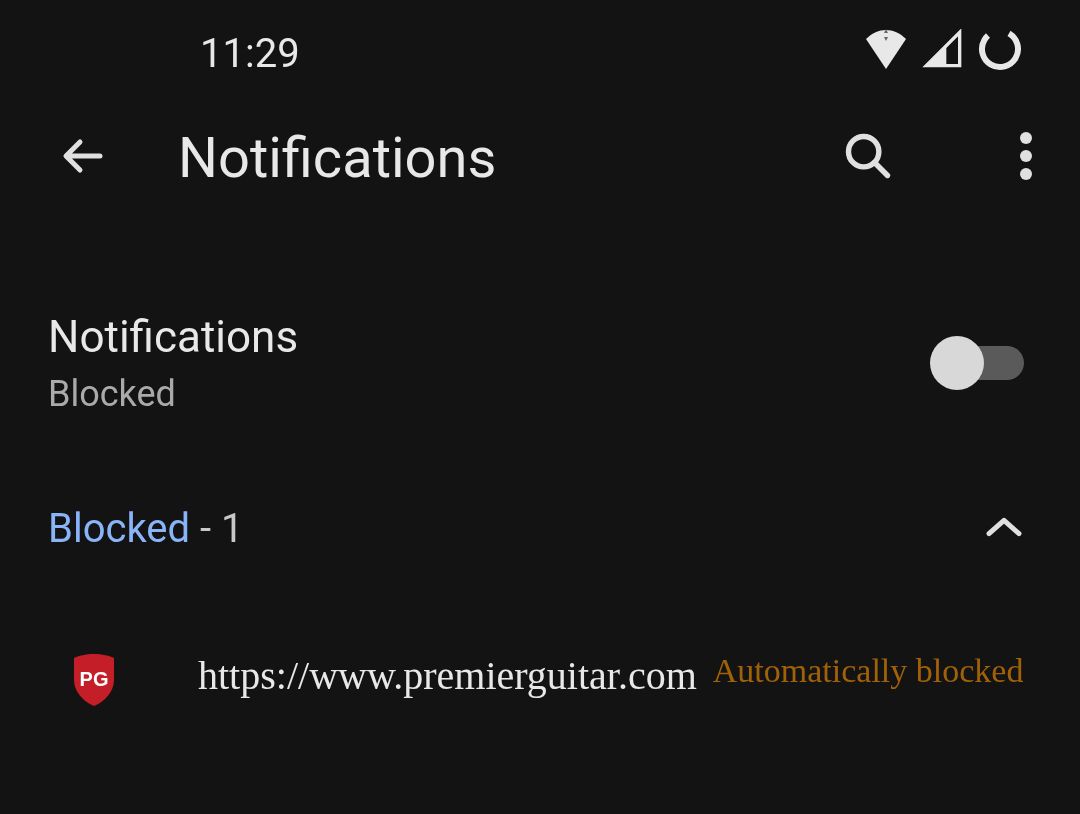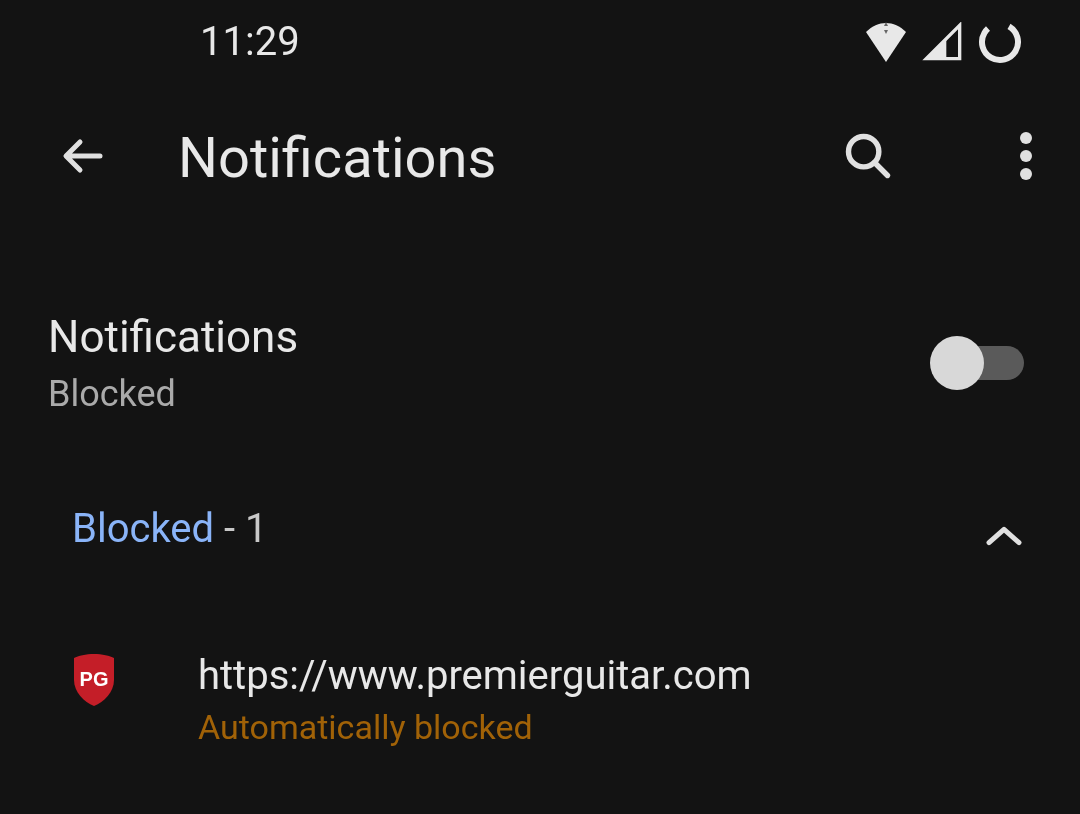--- a/index.html
+++ b/index.html
@@ -11,21 +11,21 @@
       width: 1080px;
       height: 814px;
       background: #131313;
       color: #e0e0e0;
       font-family: -apple-system, BlinkMacSystemFont, 'Segoe UI', Roboto, sans-serif;
       overflow: hidden;
     }
     .status-bar {
       display: flex;
       justify-content: space-between;
-      align-items: flex-start;
+      align-items: flex-end;
       padding: 18px 56px 18px 200px;
       height: 95px;
     }
     .status-time {
       font-size: 40px;
       font-weight: 400;
       color: #e8e8e8;
     }
     .status-icons {
       display: flex;
@@ -112,23 +112,23 @@
       position: absolute;
       left: -4px;
       top: -10px;
       width: 54px;
       height: 54px;
       border-radius: 50%;
       background: #d8d8d8;
     }
     .section-header {
       display: flex;
-      align-items: flex-end;
+      align-items: center;
       justify-content: space-between;
-      padding: 60px 56px 30px 72px;
+      padding: 60px 56px 30px 48px;
       cursor: pointer;
     }
     .section-label {
       font-size: 40px;
     }
     .section-label-accent {
       color: #8ab4f8;
     }
     .section-label-count {
       color: #c8c8c8;
@@ -150,22 +150,23 @@
       display: flex;
       align-items: center;
       justify-content: center;
     }
     .site-icon svg {
       width: 48px;
       height: 56px;
     }
     .site-info {
       display: flex;
-      flex-direction: column;
-      gap: 8px;
+      flex-direction: row;
+      gap: 16px;
+      font-family: Liberation Serif, serif;
     }
     .site-url {
       font-size: 40px;
       color: #e8e8e8;
     }
     .site-status {
       font-size: 34px;
       color: #a16207;
     }
   </style>

